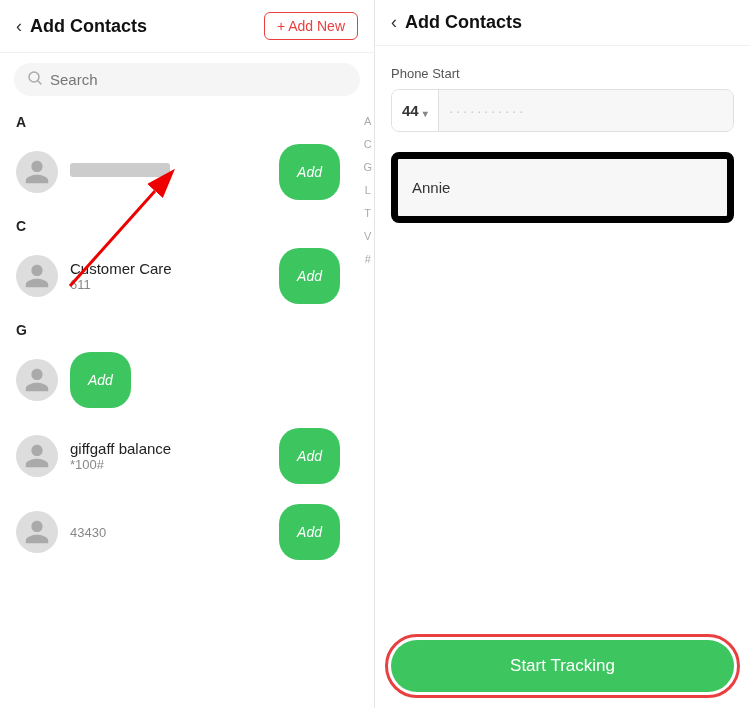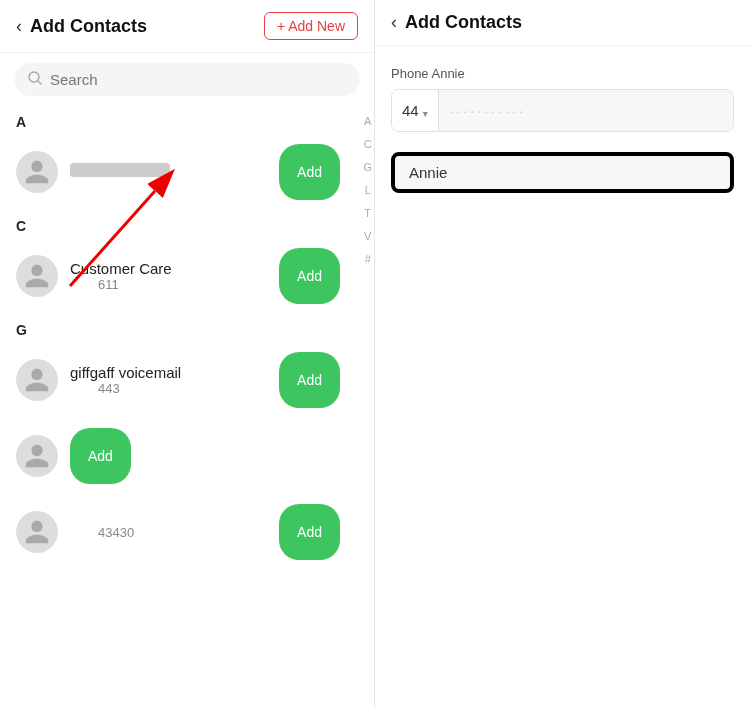--- a/index.html
+++ b/index.html
@@ -137,32 +137,32 @@
       width: 100px;
       height: 14px;
       background: #ccc;
       border-radius: 3px;
       margin-bottom: 4px;
     }
 
     .contact-number {
       font-size: 13px;
       color: #888;
-      margin-left: 28px;
     }
 
     .add-btn {
       background: #3dc560;
       color: #fff;
       border: none;
       border-radius: 20px;
       padding: 20px 18px;
       font-size: 14px;
       font-weight: 500;
       cursor: pointer;
+      font-style: italic;
     }
 
     
     .alpha-sidebar {
       position: absolute;
       right: 2px;
       top: 0;
       bottom: 0;
       display: flex;
       flex-direction: column;
@@ -225,41 +225,42 @@
     .phone-code {
       display: flex;
       align-items: flex-end;
       gap: 4px;
       padding: 12px 10px;
       border-right: 1px solid #e0e0e0;
       background: #fff;
       cursor: pointer;
       font-size: 15px;
       color: #333;
+      font-weight: bold;
     }
 
     .dropdown-arrow {
       font-size: 10px;
       color: #888;
     }
 
     .phone-number-input {
       flex: 1;
       border: none;
       outline: none;
       padding: 12px 10px;
       font-size: 15px;
       color: #ccc;
       background: #f7f7f7;
     }
 
     .name-field {
-      border: 4px solid #000000;
+      border: 7px solid #000000;
       border-radius: 8px;
-      padding: 8px 14px;
+      padding: 20px 14px;
       font-size: 15px;
       color: #333;
       background: #f7f7f7;
       width: 100%;
     }
 
     .bottom-section {
       padding: 16px;
     }
 
@@ -344,32 +345,32 @@
         <button class="add-btn">Add</button>
       </div>
 
       <div class="section-label">G</div>
       <div class="contact-item">
         <div class="avatar">
           <svg viewBox="0 0 24 24">
               <path d="M12 12c2.7 0 4.8-2.1 4.8-4.8S14.7 2.4 12 2.4 7.2 4.5 7.2 7.2 9.3 12 12 12zm0 2.4c-3.2 0-9.6 1.6-9.6 4.8v2.4h19.2v-2.4c0-3.2-6.4-4.8-9.6-4.8z"></path>
             </svg>
         </div>
-        <div class="contact-info">
-          <div class="contact-name">giffgaff voicemail</div>
-          <div class="contact-number">443</div>
-        </div>
         <button class="add-btn">Add</button>
       </div>
 
       <div class="contact-item">
         <div class="avatar">
           <svg viewBox="0 0 24 24">
               <path d="M12 12c2.7 0 4.8-2.1 4.8-4.8S14.7 2.4 12 2.4 7.2 4.5 7.2 7.2 9.3 12 12 12zm0 2.4c-3.2 0-9.6 1.6-9.6 4.8v2.4h19.2v-2.4c0-3.2-6.4-4.8-9.6-4.8z"></path>
             </svg>
+        </div>
+        <div class="contact-info">
+          <div class="contact-name">giffgaff balance</div>
+          <div class="contact-number">*100#</div>
         </div>
         <button class="add-btn">Add</button>
       </div>
 
       <div class="contact-item">
         <div class="avatar">
           <svg viewBox="0 0 24 24">
               <path d="M12 12c2.7 0 4.8-2.1 4.8-4.8S14.7 2.4 12 2.4 7.2 4.5 7.2 7.2 9.3 12 12 12zm0 2.4c-3.2 0-9.6 1.6-9.6 4.8v2.4h19.2v-2.4c0-3.2-6.4-4.8-9.6-4.8z"></path>
             </svg>
         </div>
@@ -402,25 +403,28 @@
   </div>
 </div>
 
 <div class="right-panel">
   <div class="right-header">
     <span class="back-arrow">‹</span>
     <span class="right-title">Add Contacts</span>
   </div>
 
   <div class="right-content">
-    <div class="field-label">Phone Annie</div>
+    <div class="field-label">Phone Start</div>
     <div class="phone-row">
       <div class="phone-code">
         <span>44</span>
         <span class="dropdown-arrow">▾</span>
       </div>
       <input class="phone-number-input" type="text" value="···········" style="letter-spacing: 2px;" placeholder="···········">
     </div>
 
     <div class="name-field">Annie</div>
   </div>
 
+  <div class="bottom-section">
+    <button class="start-tracking-btn">Start Tracking</button>
+  </div>
 </div>
 
 </body></html>

